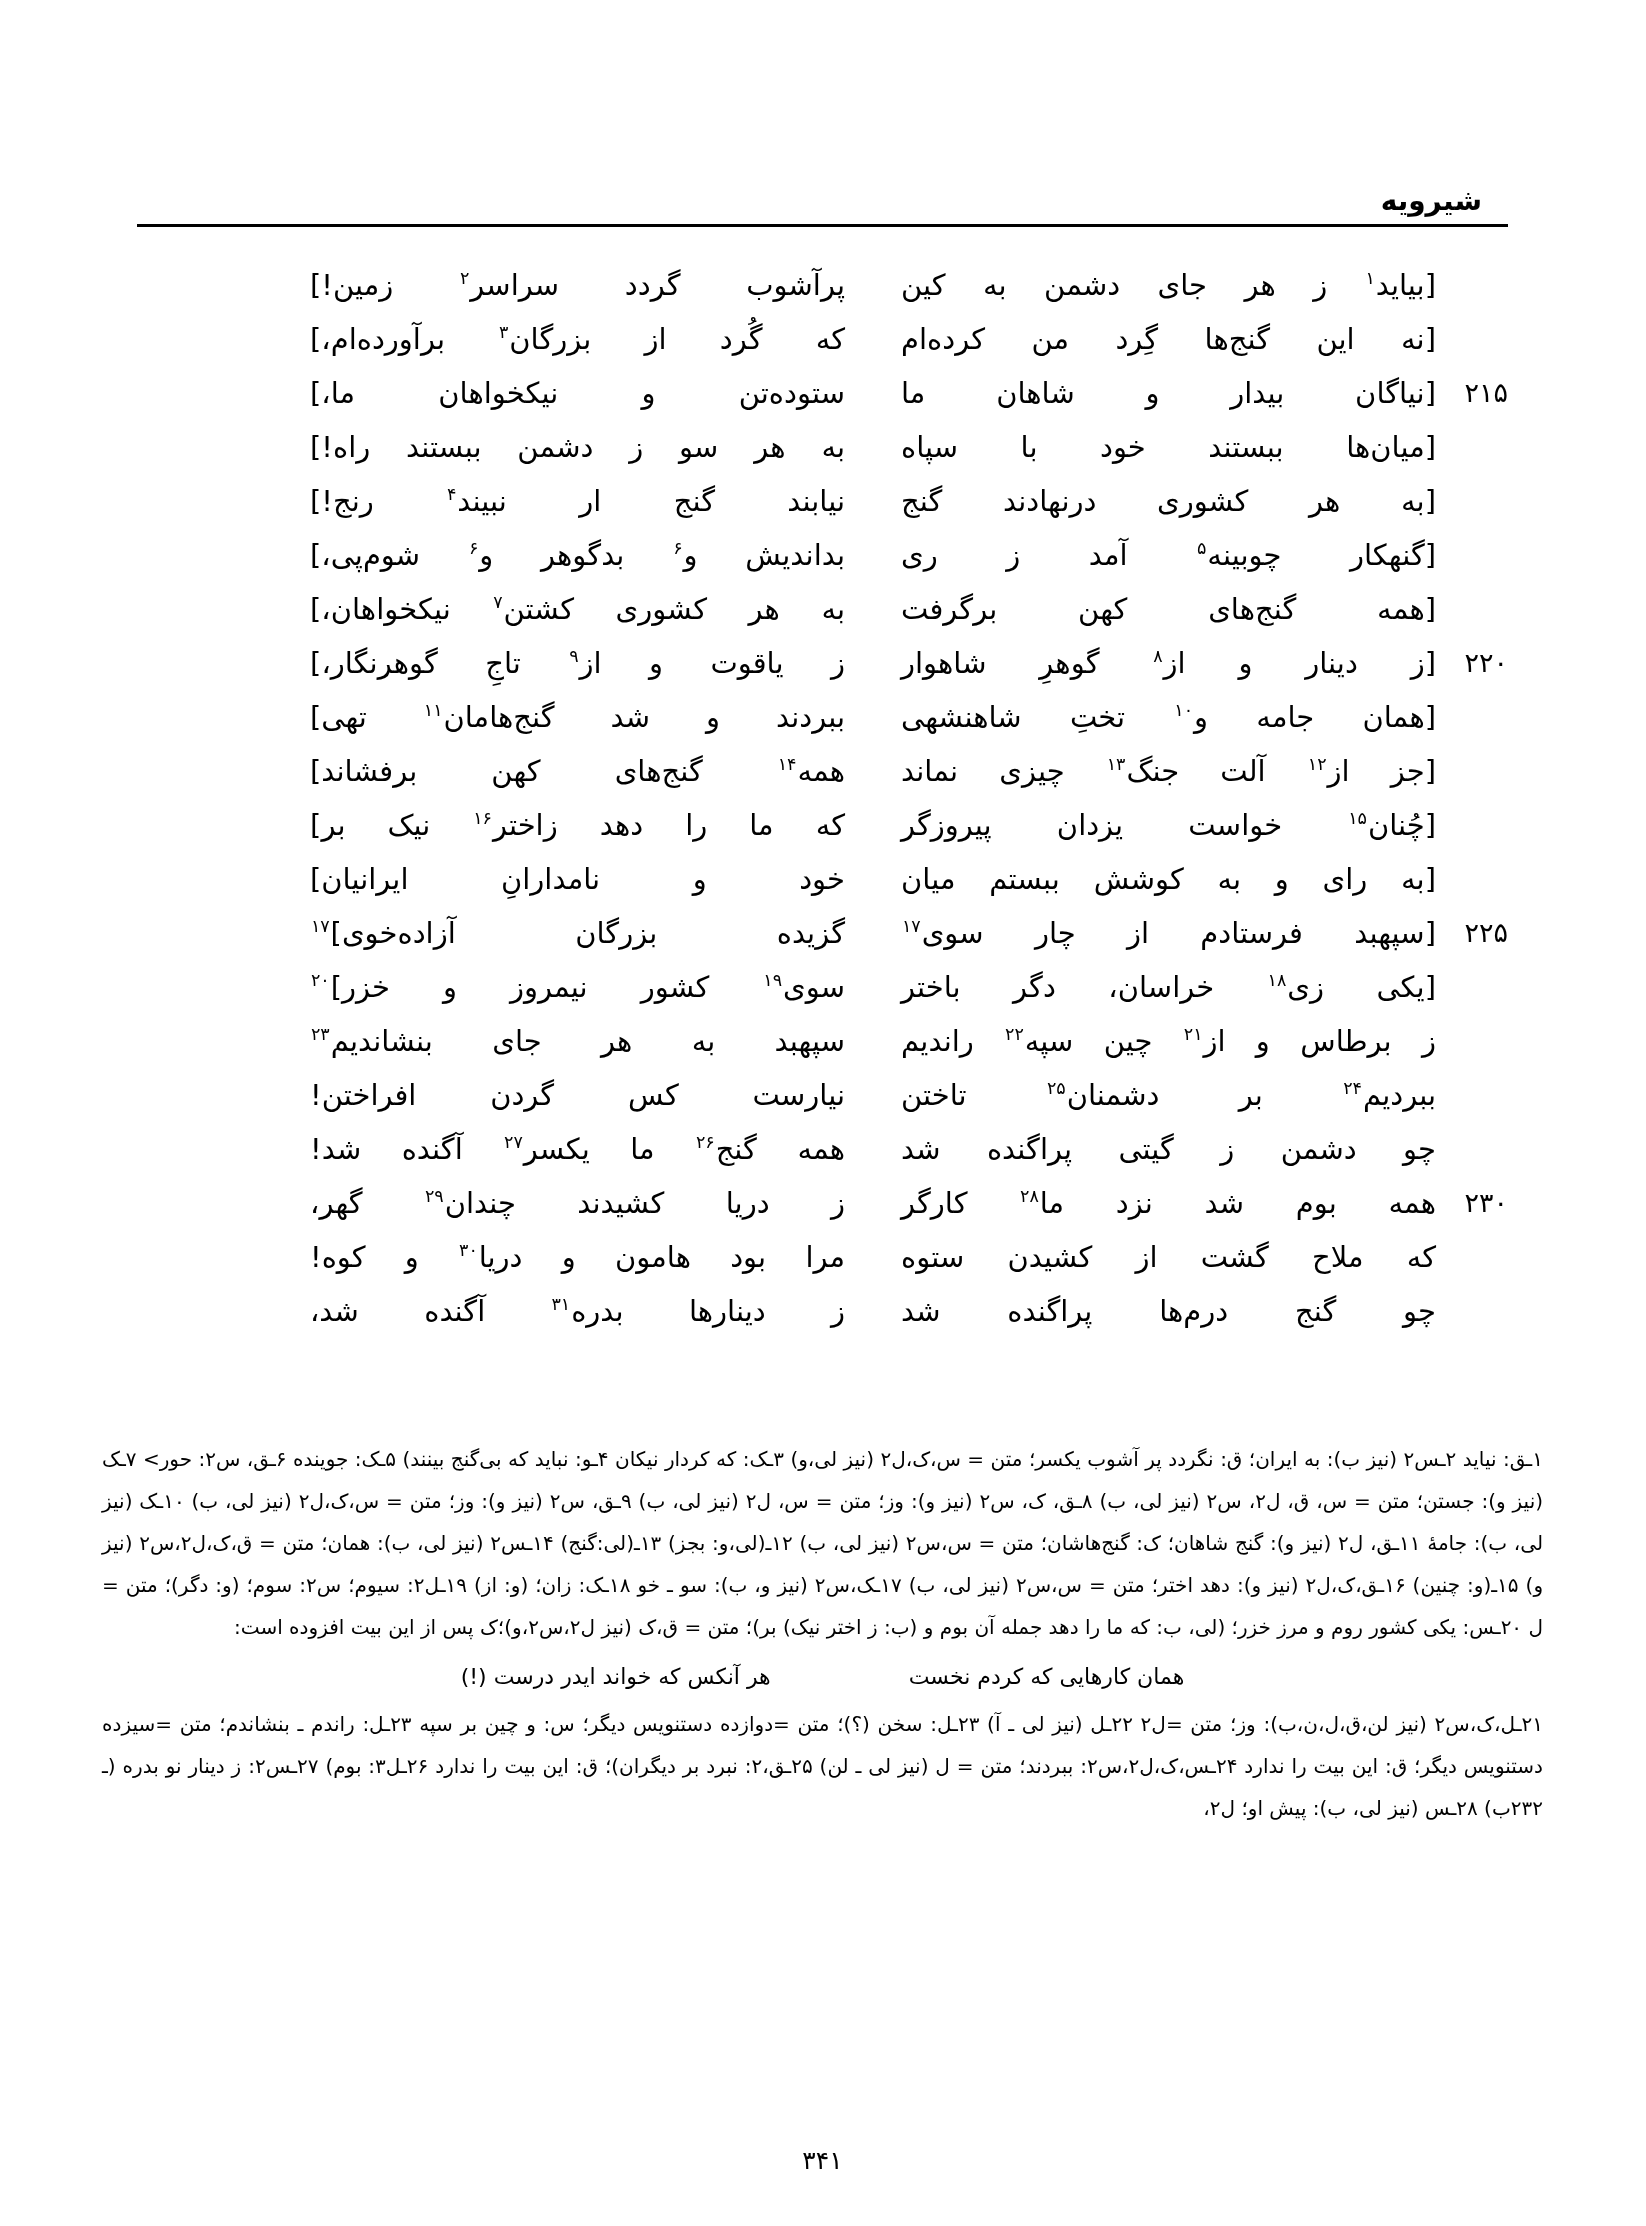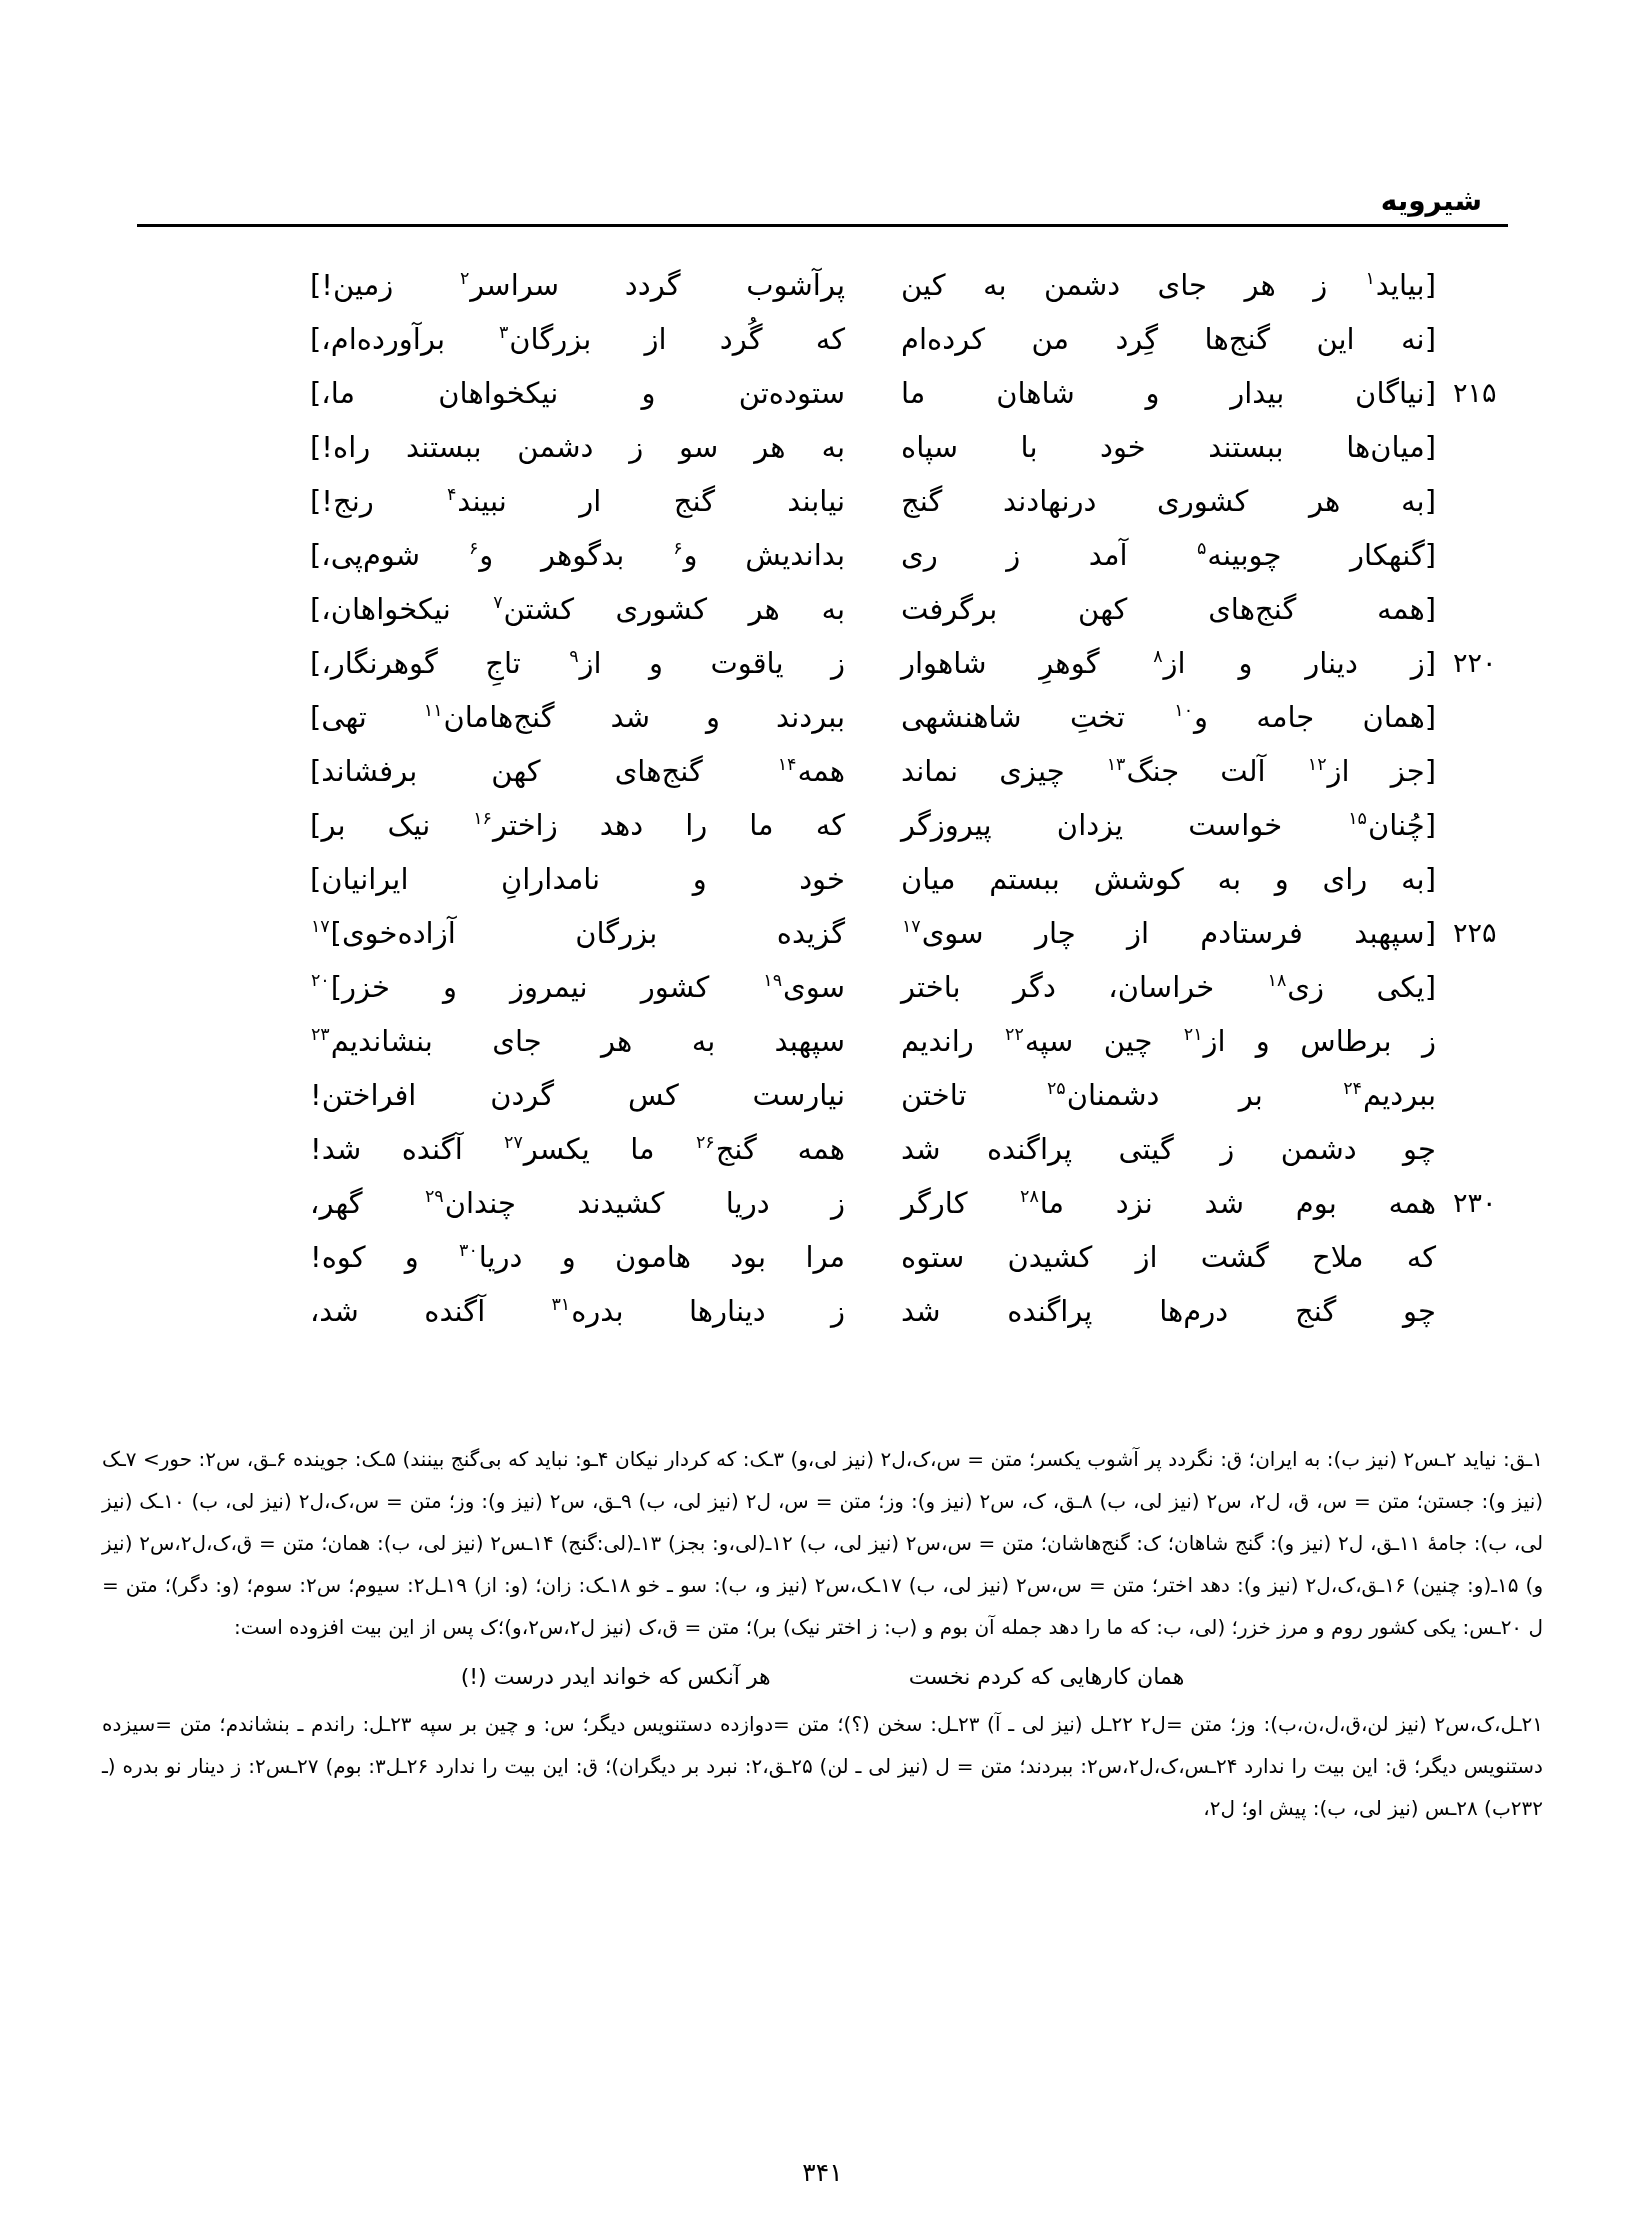--- a/index.html
+++ b/index.html
@@ -58,21 +58,21 @@
     flex-direction: row;
     align-items: flex-start;
     height: 54px;
     font-size: 29px;
     line-height: 54px;
     white-space: nowrap;
   }
   .verse-num {
     width: 72px;
     flex: 0 0 72px;
-    text-align: center;
+    text-align: right;
     font-size: 27px;
     padding-left: 5.5px;
     box-sizing: border-box;
   }
   .hemistich {
     flex: 0 0 auto;
     display: flex;
     flex-direction: row;
     justify-content: space-between;
     box-sizing: border-box;
@@ -123,21 +123,21 @@
     direction: rtl;
     white-space: nowrap;
   }
   .inset-couplet .ic-h {
     display: inline-block;
   }
 
   
   .folio {
     position: absolute;
-    bottom: 39px;
+    bottom: 51px;
     left: 0;
     right: 0;
     text-align: center;
     font-size: 25px;
     letter-spacing: 0.9px;
   }
 </style>
 </head>
 <body>
 

